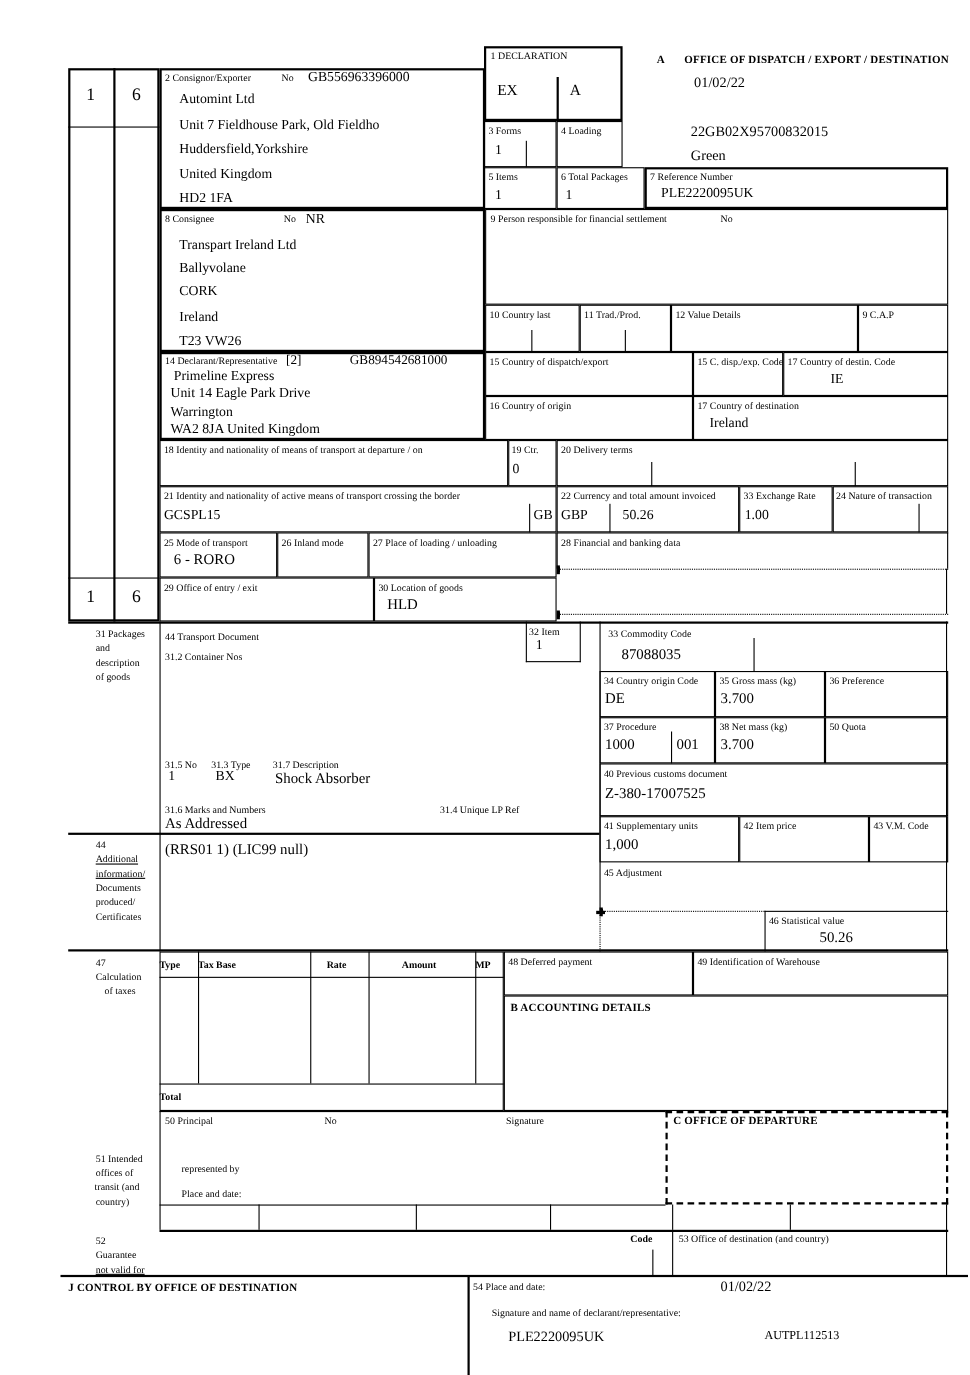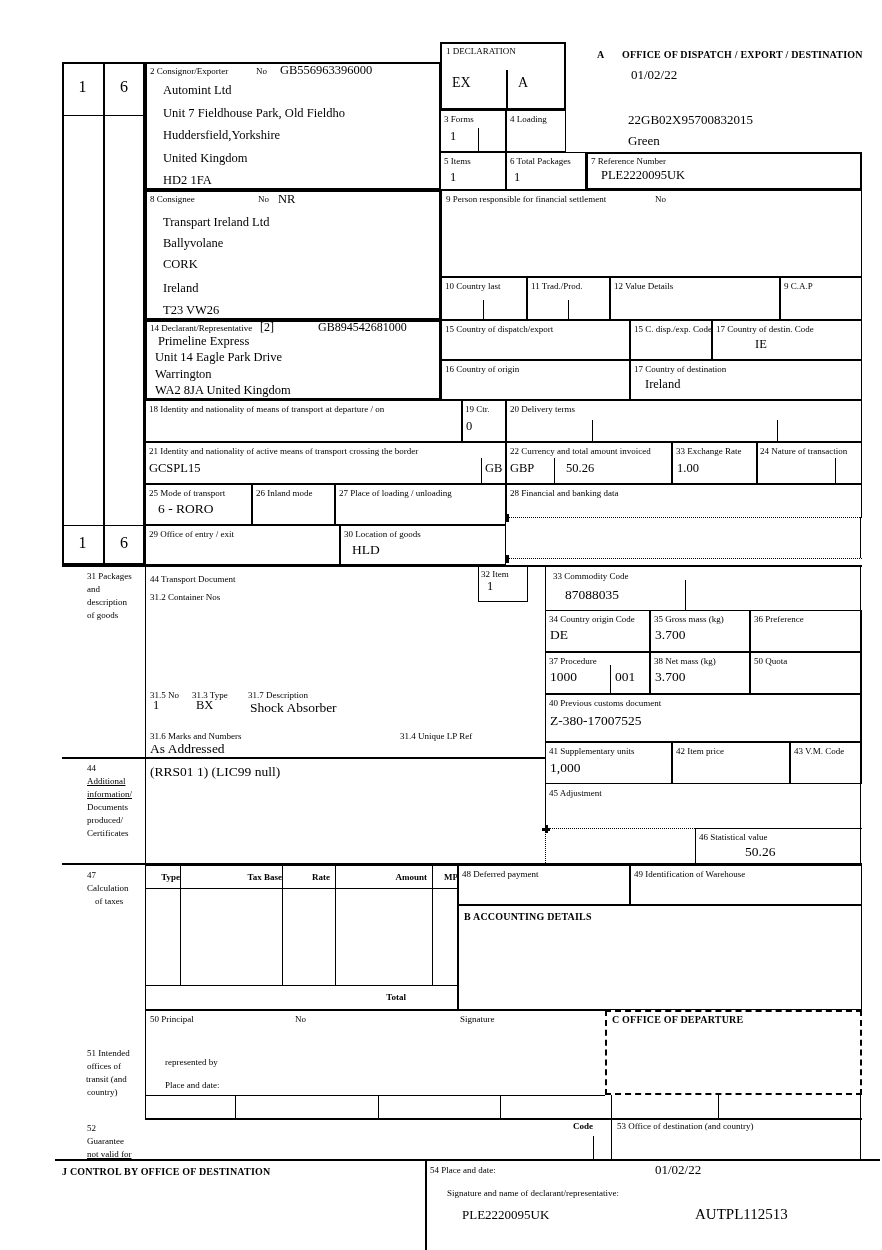--- a/index.html
+++ b/index.html
@@ -8,21 +8,21 @@
 .lbl{position:absolute;font-size:9px;line-height:10px;white-space:nowrap}
 .hdr{position:absolute;font-size:10px;font-weight:bold;white-space:nowrap;letter-spacing:.2px}
 .val{position:absolute;font-size:12.5px;line-height:13px;white-space:nowrap}
 .big{position:absolute;font-size:16px;text-align:center}
 .bx{position:absolute;border:1.5px solid #000}
 .b2{border-width:2px}
 .vl{position:absolute;width:0;border-left:1.5px solid #000}
 .hl{position:absolute;height:0;border-top:1.5px solid #000}
 .dot{border-top-style:dotted;border-left-style:dotted}
 .nt{border-top:none}.nb{border-bottom:none}.nr{border-right:none}
-.ctr{text-align:right}.rt{text-align:right}
+.ctr{text-align:left}.rt{text-align:center}
 </style>
 </head>
 <body>
 
 <div id="page">
 
   <div class="bx b2" style="left:62px;top:62px;width:83px;height:503px"></div>
   <div class="vl" style="left:103px;top:62px;height:503px;border-left-width:2px"></div>
   <div class="hl" style="left:62px;top:115px;width:83px"></div>
   <div class="hl" style="left:62px;top:525px;width:83px"></div>
@@ -291,15 +291,15 @@
   <div class="vl" style="left:611px;top:1118px;height:42px"></div>
   <div class="lbl" style="left:617px;top:1121px">53 Office of destination (and country)</div>
   <div class="hl" style="left:55px;top:1159px;width:825px;border-top-width:2.5px"></div>
 
   <div class="hdr" style="left:62px;top:1166px">J CONTROL BY OFFICE OF DESTINATION</div>
   <div class="vl" style="left:425px;top:1160px;height:90px;border-left-width:2px"></div>
   <div class="lbl" style="left:430px;top:1165px">54 Place and date:</div>
   <div class="val" style="left:655px;top:1163px;font-size:13px">01/02/22</div>
   <div class="lbl" style="left:447px;top:1188px">Signature and name of declarant/representative:</div>
   <div class="val" style="left:462px;top:1208px;font-size:13px">PLE2220095UK</div>
-  <div class="val" style="left:695px;top:1208px;font-size:15px">AUTPL112513</div>
+  <div class="val" style="left:695px;top:1208px;font-size:11px">AUTPL112513</div>
 
 </div>
 
 </body></html>

